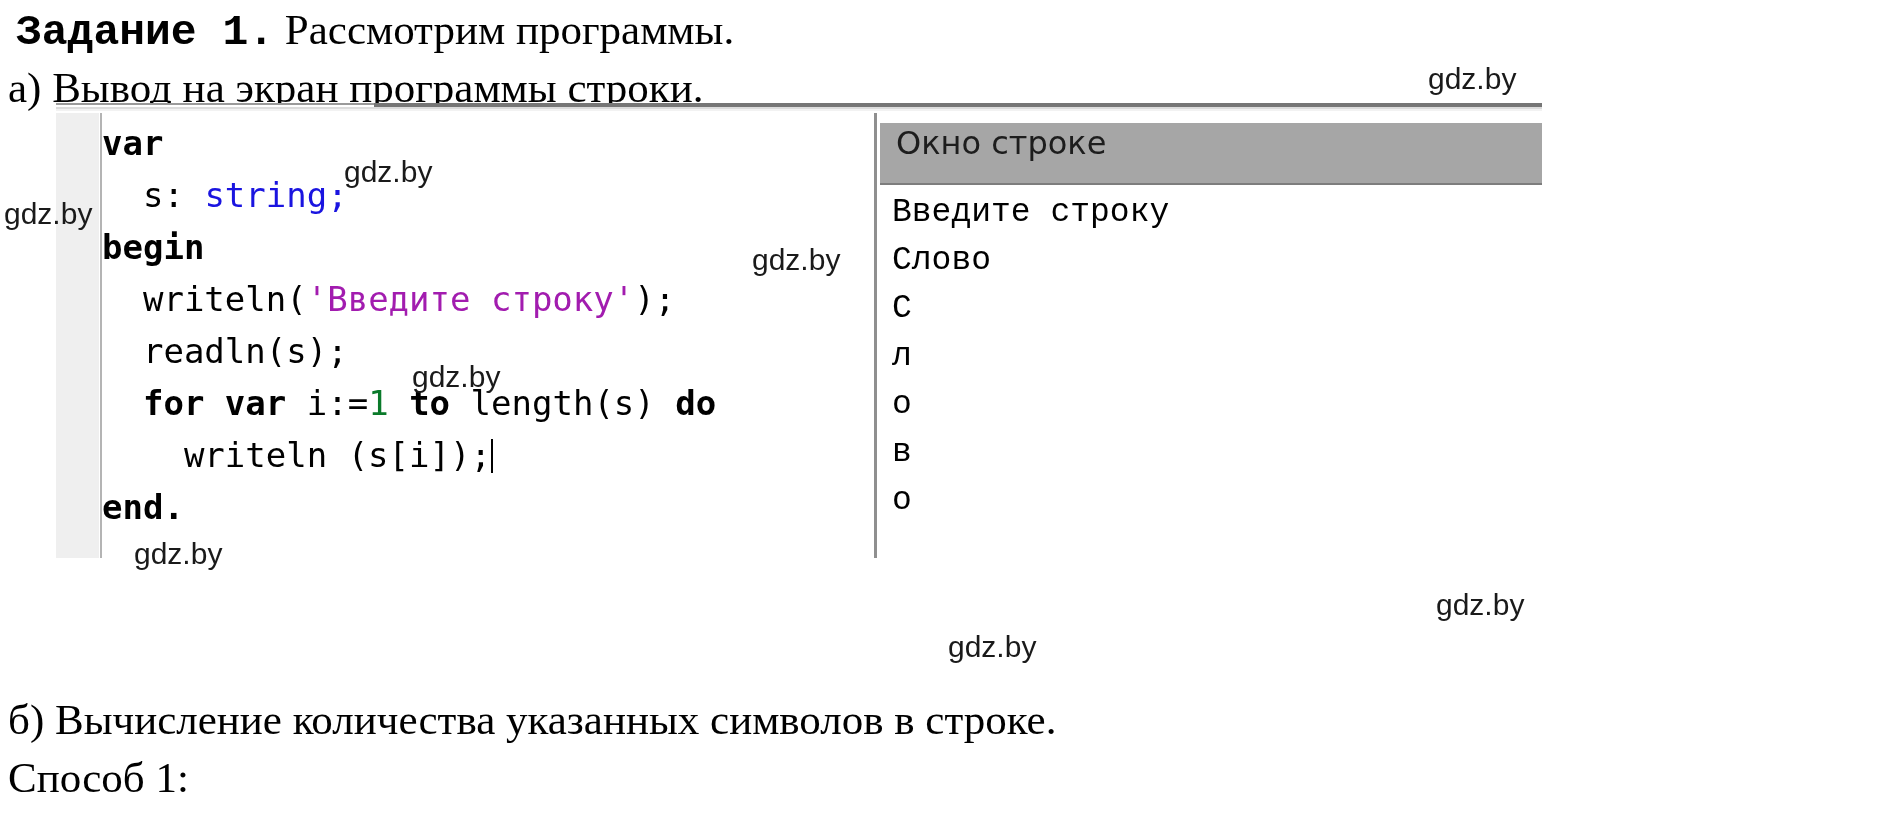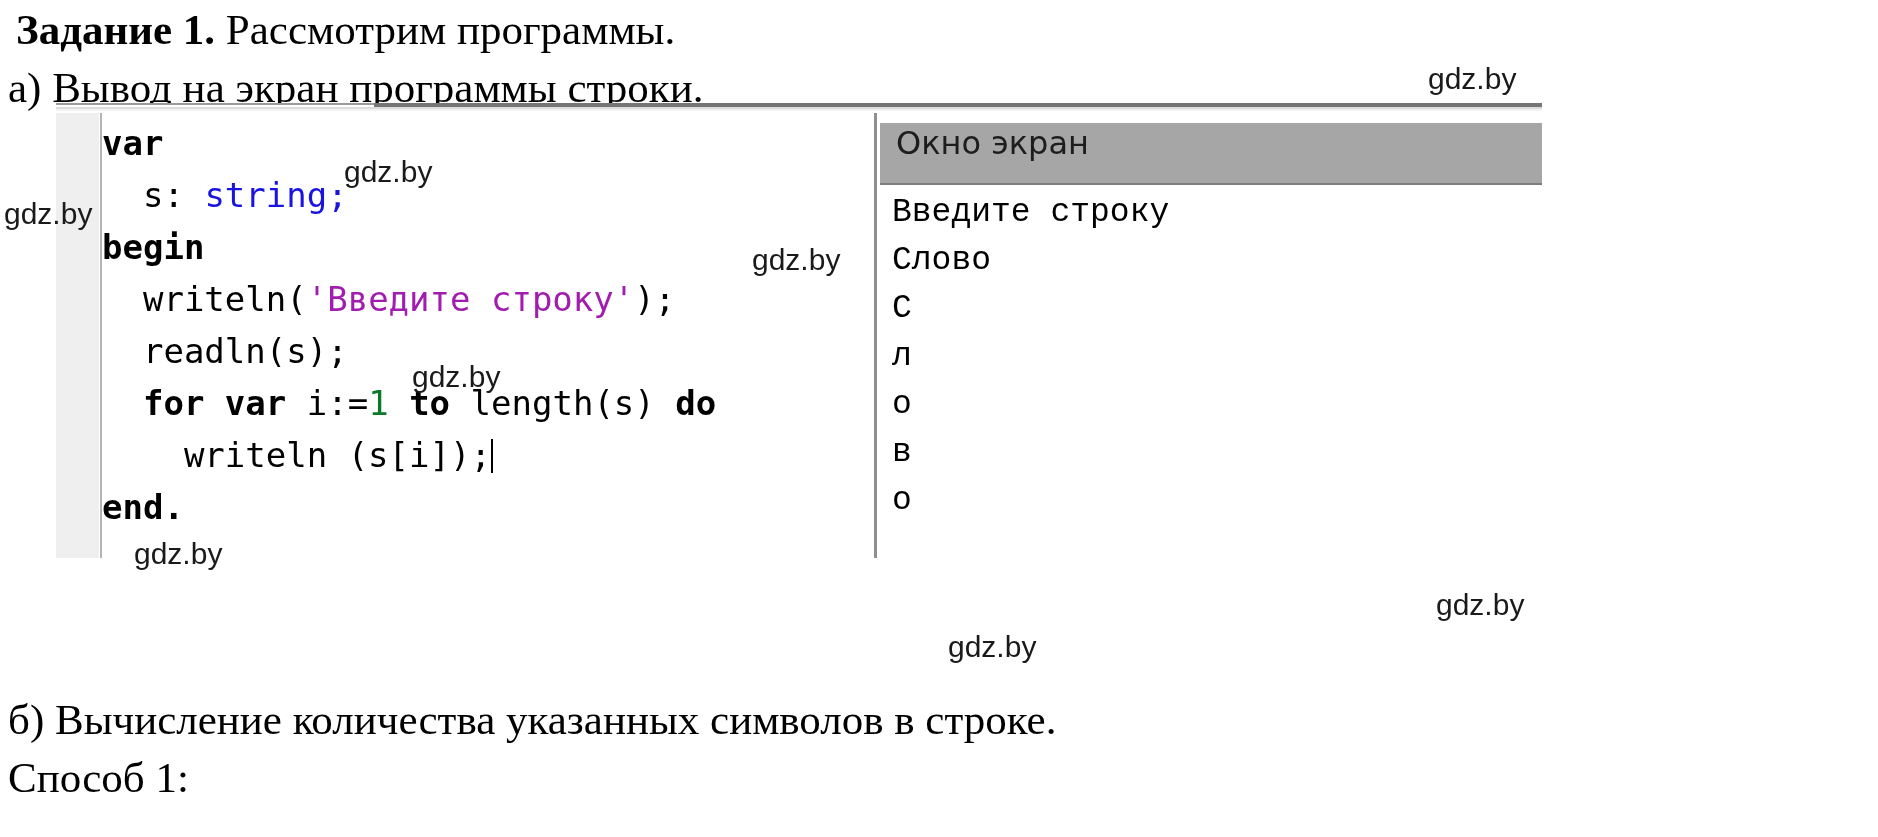--- a/index.html
+++ b/index.html
@@ -15,21 +15,21 @@
 
   
   .prose {
     position: absolute;
     color: #000000;
     font-family: "Liberation Serif", serif;
     font-size: 43px;
     line-height: 1.0;
     white-space: pre;
   }
-  .prose b { font-weight: bold; }
+  .prose b { font-weight: bold; font-family: Liberation Mono, monospace; }
 
   #line-task    { left: 16px;  top: 8px; }
   #line-a       { left: 8px;   top: 66px; }
   #line-b       { left: 8px;   top: 698px; }
   #line-method  { left: 8px;   top: 756px; }
 
   
   #ide {
     position: absolute;
     left: 56px;
@@ -162,21 +162,21 @@
 
   <div id="editor">
     <div id="gutter"></div>
     <div id="gutter-line"></div>
     <div id="code"><div><span class="kw">var</span></div><div><span>  </span><span class="plain">s: </span><span class="type">string</span><span class="type">;</span></div><div><span class="kw">begin</span></div><div><span>  </span><span class="plain">writeln(</span><span class="str">'Введите строку'</span><span class="plain">);</span></div><div><span>  </span><span class="plain">readln(s);</span></div><div><span>  </span><span class="kw">for</span><span class="plain"> </span><span class="kw">var</span><span class="plain"> i:=</span><span class="num">1</span><span class="plain"> </span><span class="kw">to</span><span class="plain"> length(s) </span><span class="kw">do</span></div><div><span>    </span><span class="plain">writeln (s[i]);</span><span class="caret"></span></div><div><span class="kw">end.</span></div></div>
   </div>
 
   <div id="output">
     <div id="output-divider"></div>
     <div id="output-title"></div>
-    <div id="output-title-text">Окно экран</div>
+    <div id="output-title-text">Окно строке</div>
     <div id="output-body"><span class="oline">Введите строку</span><span class="oline">Слово</span><span class="oline">С</span><span class="oline">л</span><span class="oline">о</span><span class="oline">в</span><span class="oline">о</span></div>
   </div>
 
 </div>
 
 <div class="prose" id="line-b">б) Вычисление количества указанных символов в строке.</div>
 <div class="prose" id="line-method">Способ 1:</div>
 
 <div class="wm" style="left: 1428px; top: 62px; font-size: 30px;">gdz.by</div>
 <div class="wm" style="left: 344px; top: 155px; font-size: 30px;">gdz.by</div>

